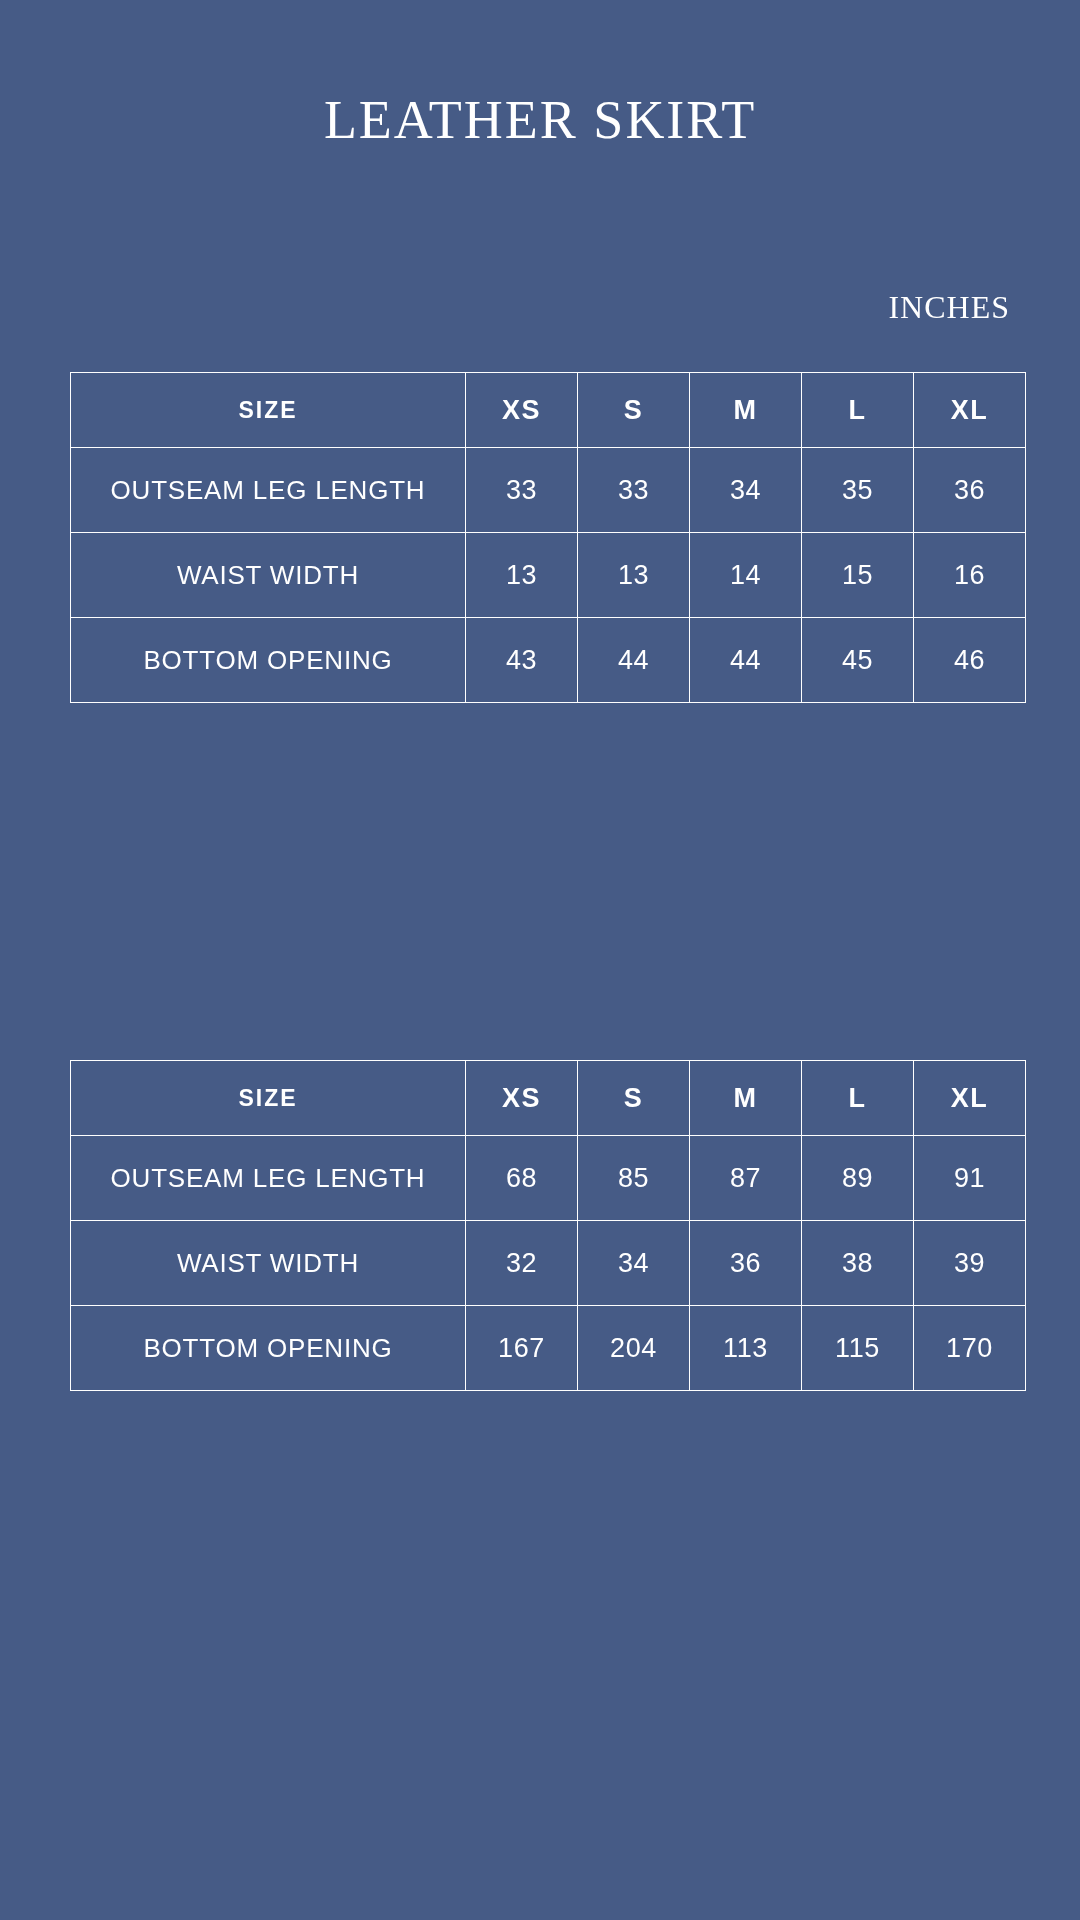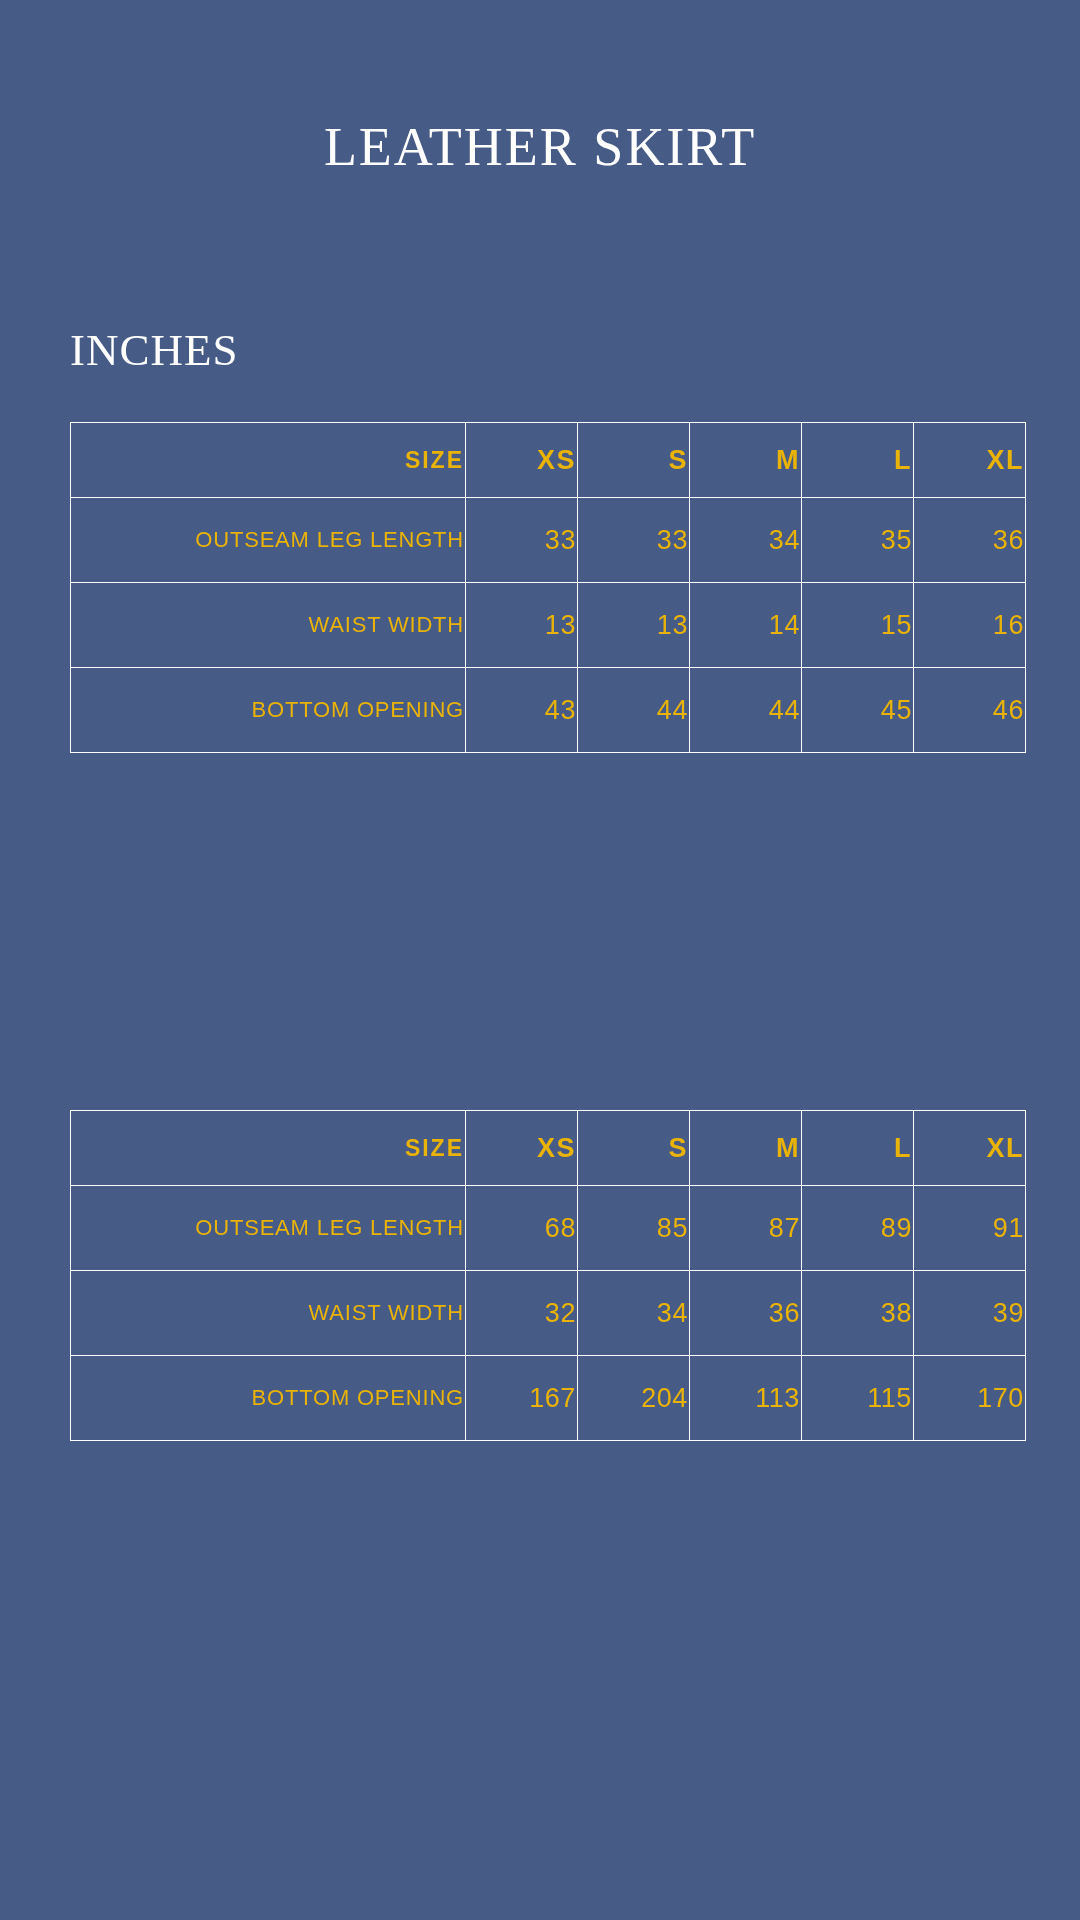--- a/index.html
+++ b/index.html
@@ -20,52 +20,52 @@
     height: 1920px;
     box-sizing: border-box;
   }
   .title {
     text-align: center;
     font-family: "Liberation Serif", serif;
     font-size: 54px;
     letter-spacing: 2px;
     font-weight: 400;
     margin: 0;
-    padding-top: 116px;
+    padding-top: 89px;
     color: #ffffff;
   }
   .section {
     width: 940px;
     margin: 0 auto;
   }
   .section-inches { padding-top: 138px; }
   .section-cm { padding-top: 357px; }
 
   .section-heading {
-    text-align: left;
+    text-align: right;
     font-family: "Liberation Serif", serif;
-    font-size: 45px;
+    font-size: 32px;
     letter-spacing: 1px;
     font-weight: 400;
-    margin: 8px 0 46px 0;
+    margin: 0 0 46px 0;
     color: #ffffff;
   }
 
   table.size-table {
     border-collapse: collapse;
     width: 940px;
     margin: 0 auto;
     table-layout: fixed;
   }
   table.size-table th,
   table.size-table td {
     border: 1px solid #ffffff;
-    text-align: right;
+    text-align: center;
     vertical-align: middle;
-    color: #eab308;
+    color: #ffffff;
     font-family: "Liberation Sans", sans-serif;
   }
   table.size-table th.label-col,
   table.size-table td.label-col {
     width: 392px;
   }
   table.size-table th.size-col,
   table.size-table td.size-col {
     width: 109px;
   }
@@ -79,21 +79,21 @@
     font-size: 23px;
     letter-spacing: 2px;
   }
   table.size-table tbody td {
     height: 82px;
     font-size: 26px;
     font-weight: 400;
     letter-spacing: 0.6px;
   }
   table.size-table tbody td.label-col {
-    font-size: 22px;
+    font-size: 26px;
     letter-spacing: 0.8px;
   }
   table.size-table tbody td.value-col {
     font-size: 27px;
   }
 </style>
 </head>
 <body>
 
 <div class="page">

